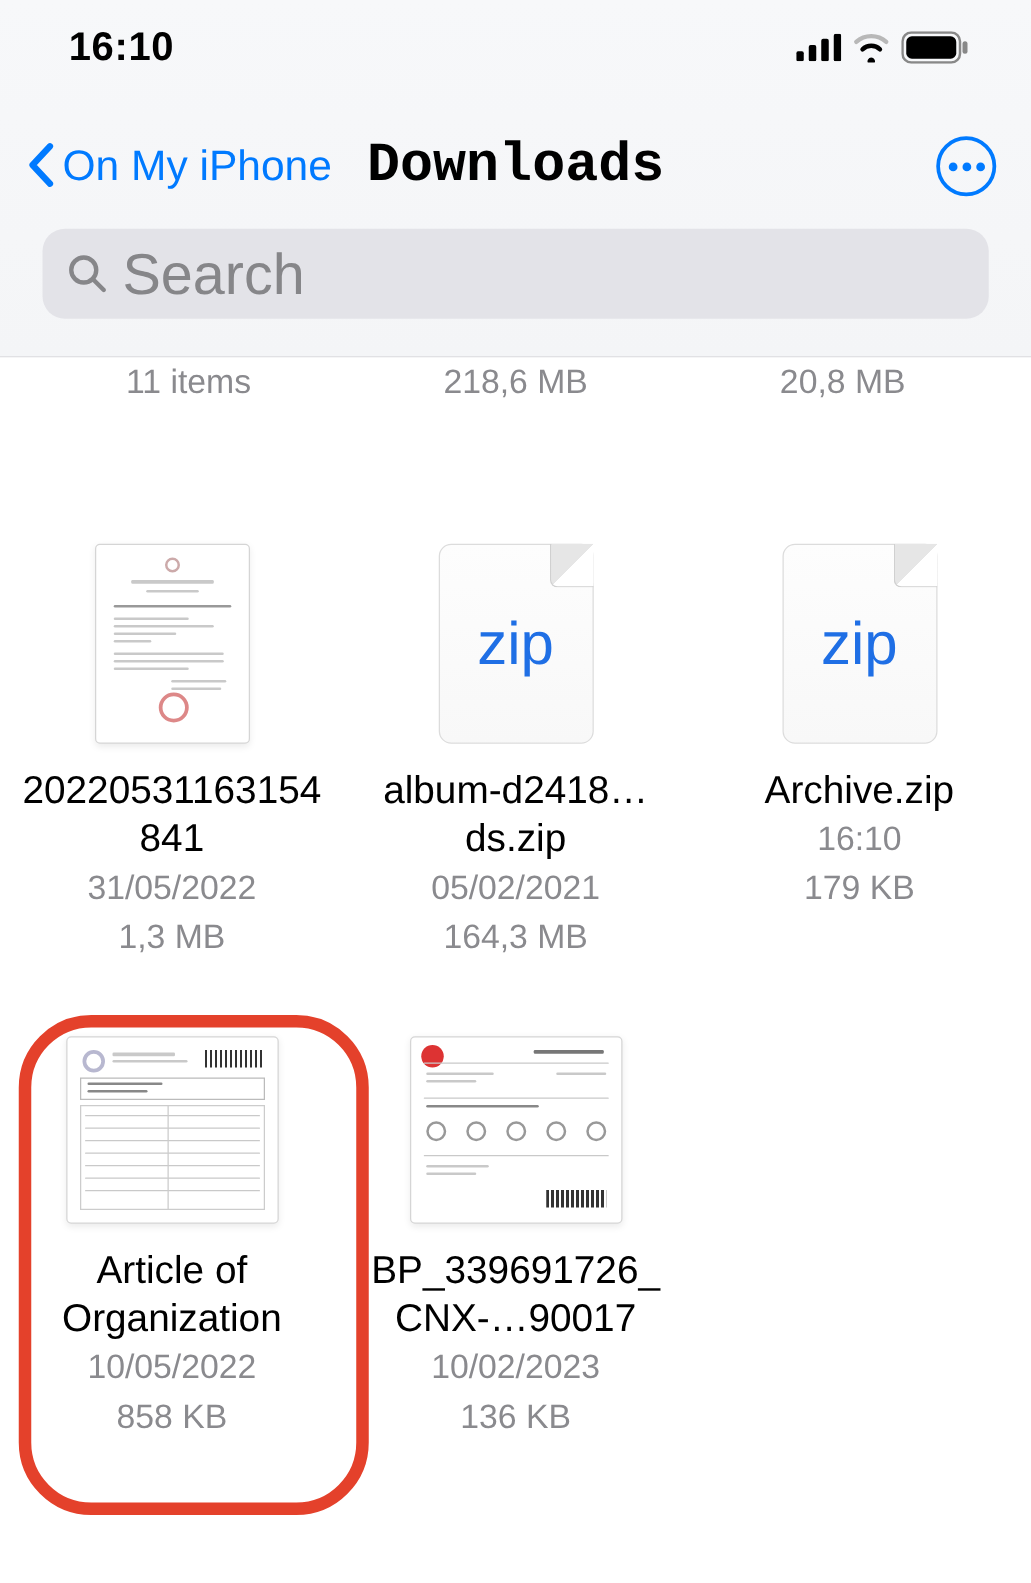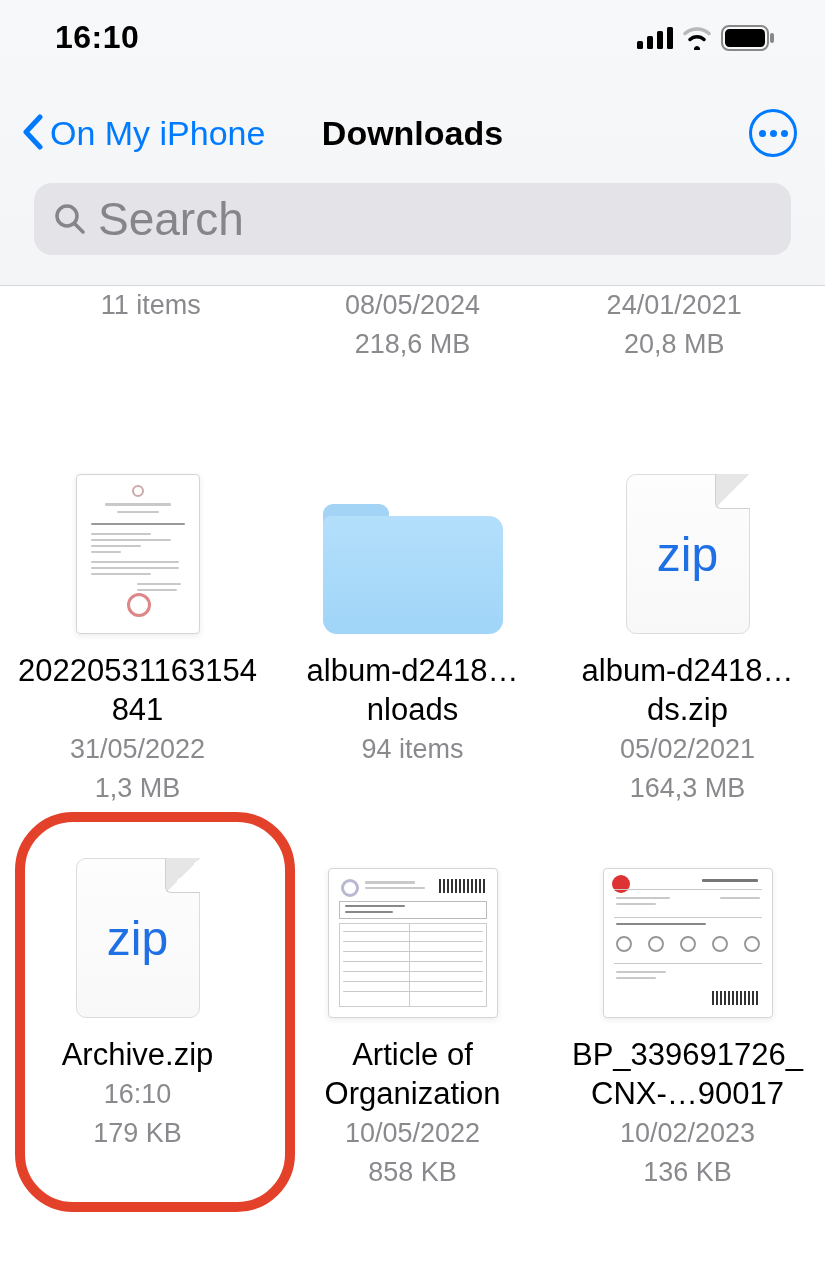--- a/index.html
+++ b/index.html
@@ -55,23 +55,24 @@
     cursor: pointer;
     gap: 6px;
   }
   .back-chevron {
     width: 24px; height: 36px;
   }
   .title {
     position: absolute;
     left: 50%;
     transform: translateX(-50%);
-    font-size: 34px;
+    font-size: 44px;
     font-weight: 600;
     color: #000;
+    font-family: Liberation Mono, monospace;
   }
   .more-button {
     margin-left: auto;
     width: 48px; height: 48px;
     border: 3px solid #007AFF;
     border-radius: 50%;
     display: flex;
     align-items: center;
     justify-content: center;
     cursor: pointer;
@@ -281,25 +282,23 @@
 </div>
 
 <div class="content">
 
   <div class="partial-row">
     <div class="partial-item">
       <div class="meta-line">11 items</div>
       <div class="meta-line"></div>
     </div>
     <div class="partial-item">
-      <div class="meta-line">08/05/2024</div>
       <div class="meta-line">218,6 MB</div>
     </div>
     <div class="partial-item">
-      <div class="meta-line">24/01/2021</div>
       <div class="meta-line">20,8 MB</div>
     </div>
   </div>
 
   <div class="grid">
 
     <div class="file-item">
       <div class="icon-wrap">
         <div class="doc-thumb">
           <div style="position:absolute;top:10px;left:50%;transform:translateX(-50%);width:12px;height:12px;border:2px solid #caa;border-radius:50%;"></div>
@@ -316,31 +315,20 @@
           <div class="line" style="top:108px;left:60px;width:44px;height:2px;"></div>
           <div class="line" style="top:114px;left:60px;width:40px;height:2px;"></div>
           <div class="stamp" style="top:118px;left:50px;width:24px;height:24px;"></div>
         </div>
       </div>
       <div class="file-name">2022053116315484​1</div>
       <div class="file-meta">31/05/2022</div>
       <div class="file-meta">1,3 MB</div>
     </div>
 
-    <div class="file-item">
-      <div class="icon-wrap">
-        <div class="folder-icon">
-          <div class="folder-back"></div>
-          <div class="folder-front"></div>
-        </div>
-      </div>
-      <div class="file-name">album-d2418…nloads</div>
-      <div class="file-meta">94 items</div>
-      <div class="file-meta"></div>
-    </div>
 
     <div class="file-item">
       <div class="icon-wrap">
         <div class="zip-icon">
             <span>zip</span>
           </div>
       </div>
       <div class="file-name">album-d2418…ds.zip</div>
       <div class="file-meta">05/02/2021</div>
       <div class="file-meta">164,3 MB</div>

